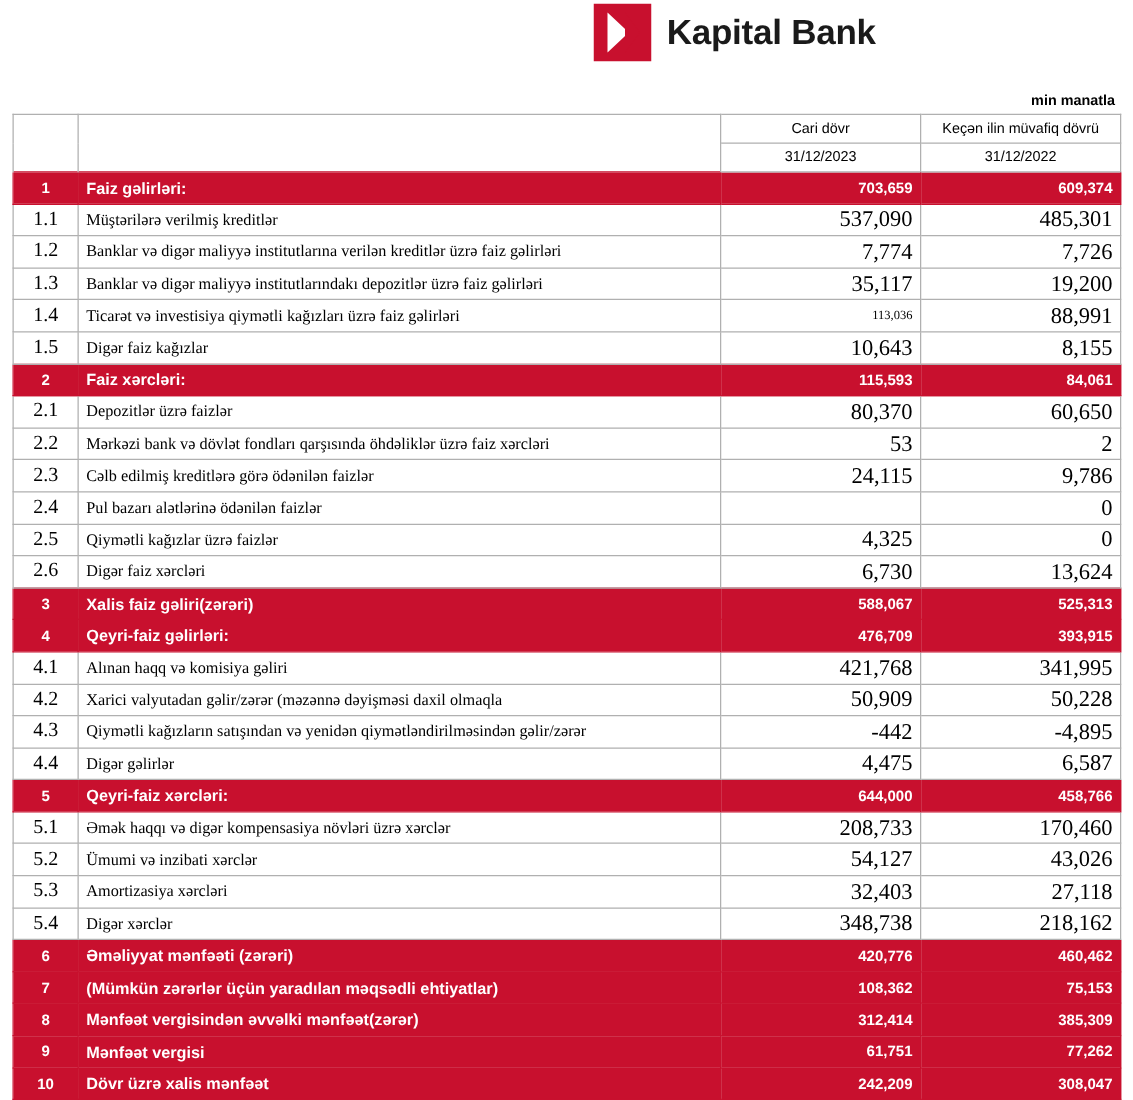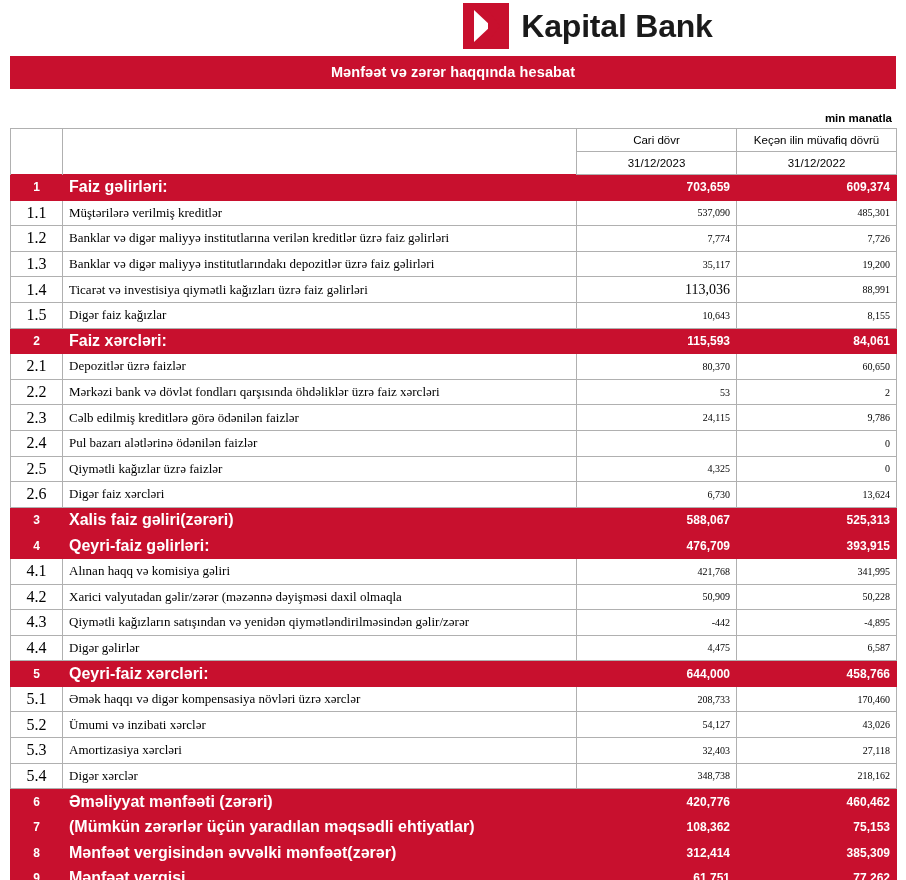--- a/index.html
+++ b/index.html
@@ -59,21 +59,21 @@
     left: 25px;
     top: 7px;
     width: 0;
     height: 0;
     border-top: 16px solid transparent;
     border-bottom: 16px solid transparent;
     border-left: 12px solid #C8102E;
   }
   .logo-text {
     font-family: "Liberation Sans", sans-serif;
-    font-size: 32px;
+    font-size: 28px;
     font-weight: bold;
     color: #1a1a1a;
     letter-spacing: -0.2px;
     white-space: nowrap;
   }
 
   
   .title-band {
     margin: 4px 10px 0 10px;
     background: #C8102E;
@@ -128,50 +128,49 @@
   td.no {
     text-align: center;
     font-size: 16px;
   }
   td.desc {
     text-align: left;
     font-size: 13px;
   }
   td.num {
     text-align: right;
-    font-size: 10px;
+    font-size: 18px;
     padding-right: 8px;
   }
 
   tr.hl td {
     background: #C8102E;
     color: #ffffff;
     font-family: "Liberation Sans", sans-serif;
     font-weight: bold;
-    font-size: 16px;
+    font-size: 13px;
     border-color: #C8102E;
   }
   tr.hl td.no { font-size: 12px; }
   tr.hl td.num { font-size: 12px; }
 
-  td.big { font-size: 14px; }
+  td.big { font-size: 10px; }
 </style>
 </head>
 <body>
 
 <div class="page">
 
   <div class="logo-bar">
     <div class="logo-wrap">
       <span class="logo-mark"></span>
       <span class="logo-text">Kapital Bank</span>
     </div>
   </div>
 
-  <div class="title-band">Mənfəət və zərər haqqında hesabat</div>
 
   <div class="units">min manatla</div>
 
   <table class="report">
     <colgroup>
       <col class="c-no">
         <col class="c-desc">
         <col class="c-cur">
         <col class="c-prev">
     </colgroup>

